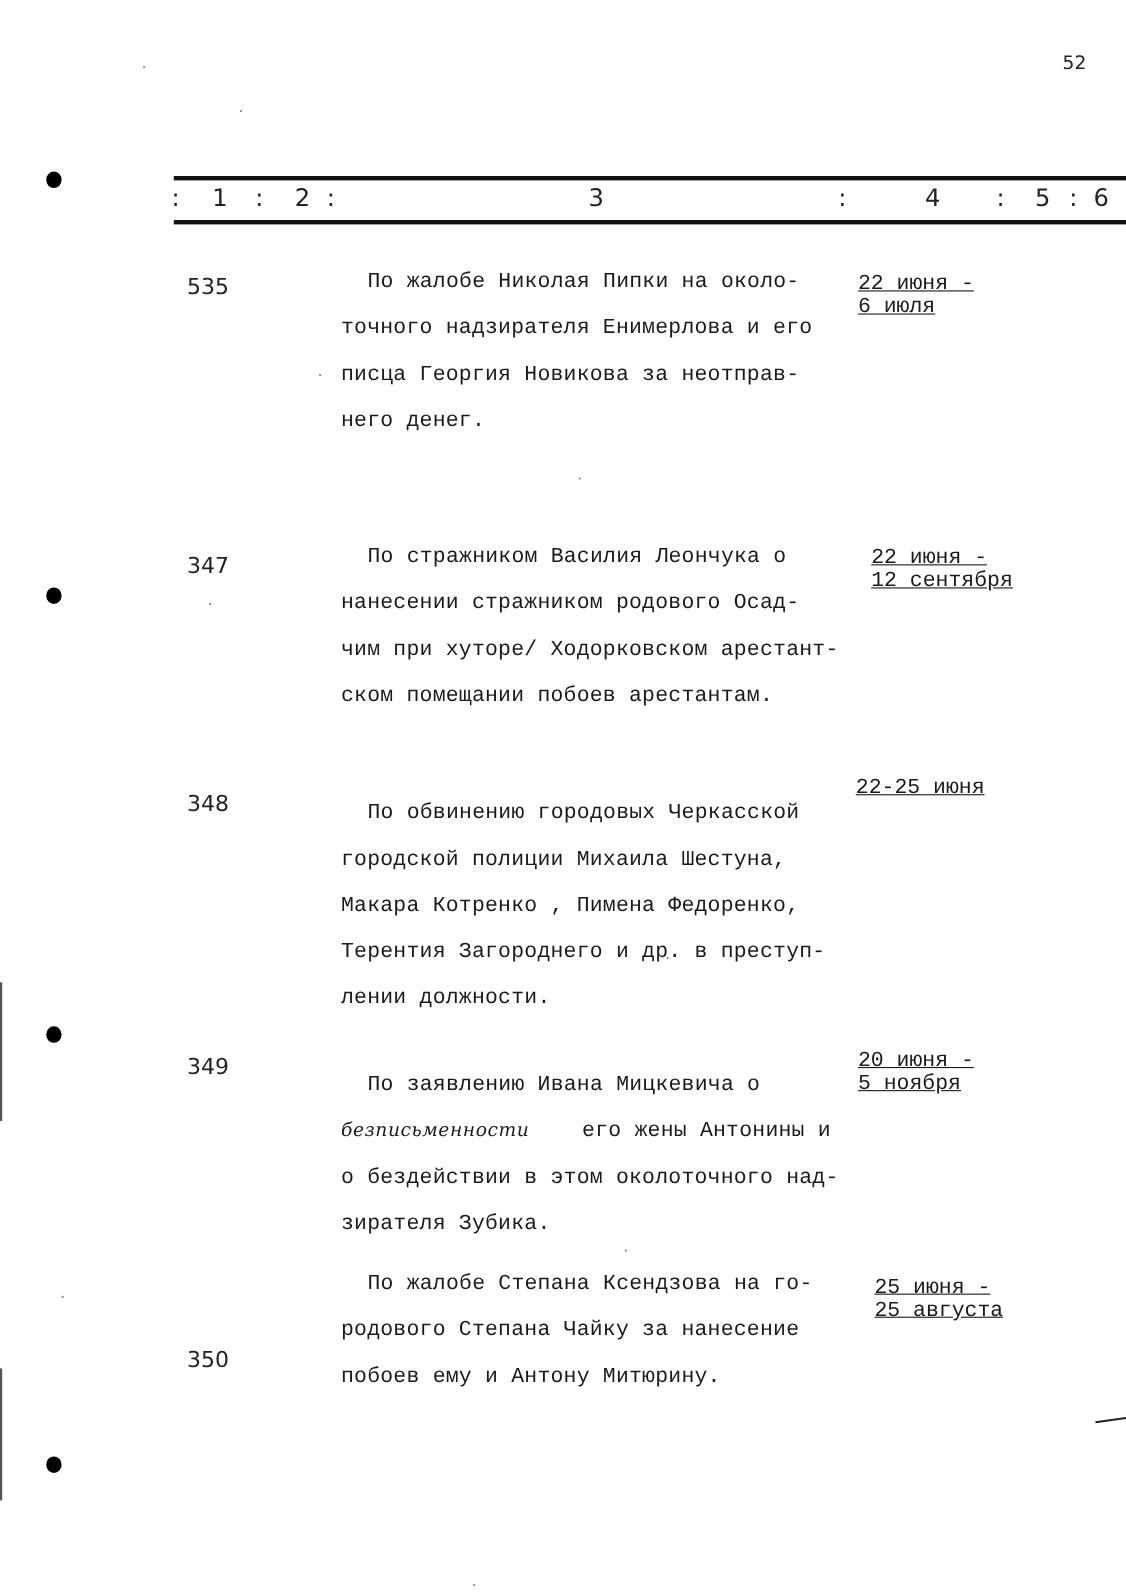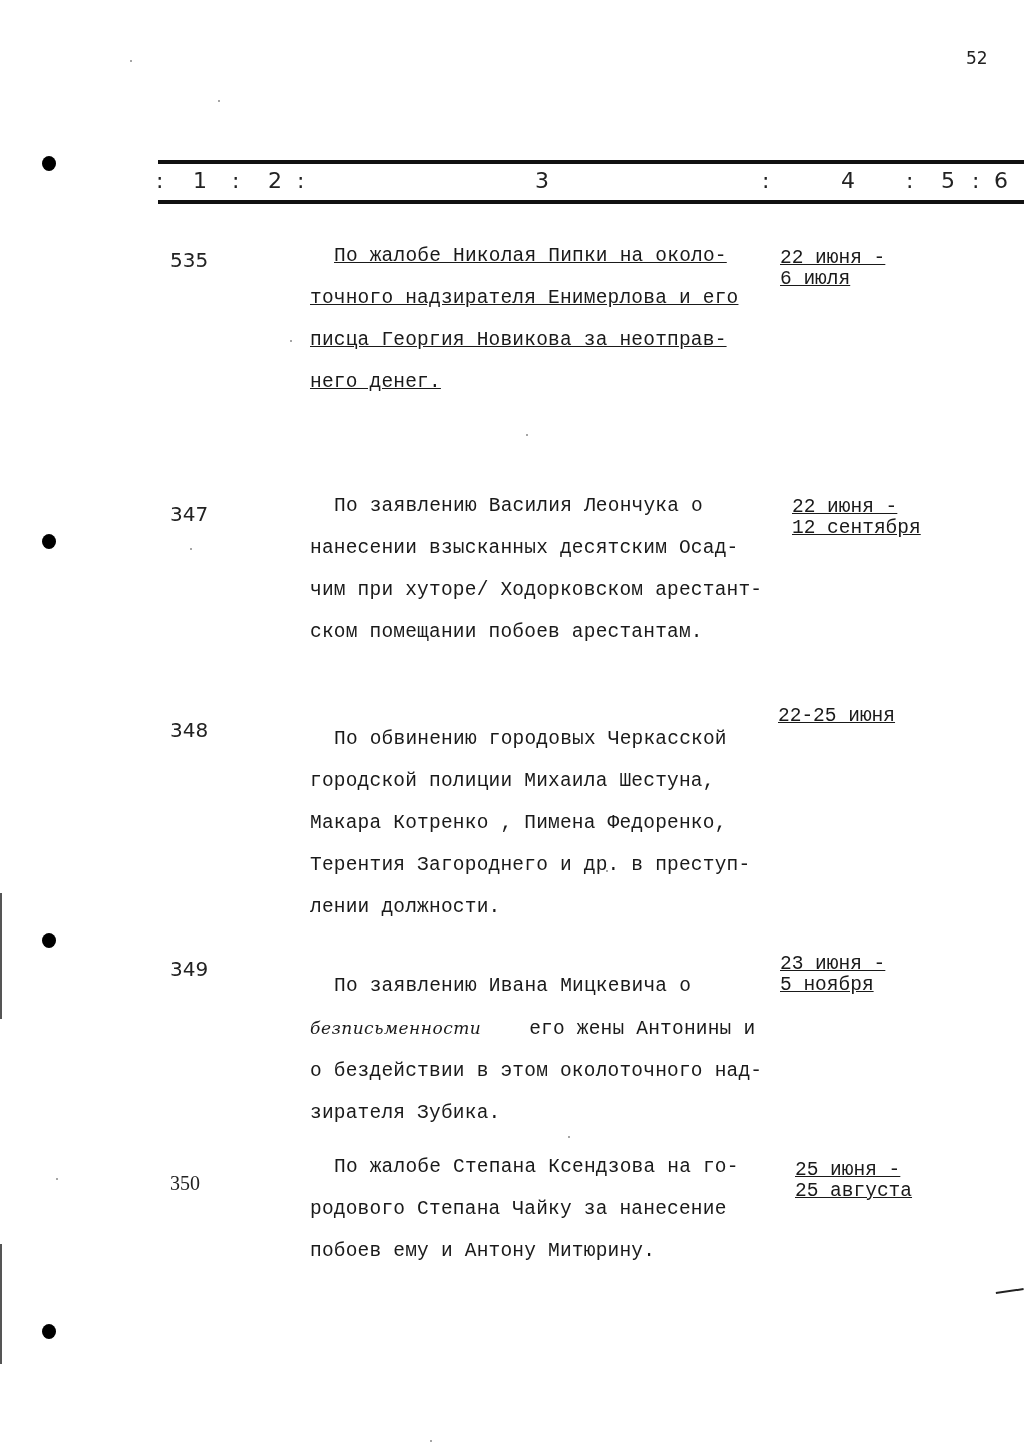--- a/index.html
+++ b/index.html
@@ -120,37 +120,37 @@
   <span style="left:841px;">4</span>
   <span style="left:906px;">:</span>
   <span style="left:941px;">5</span>
   <span style="left:972px;">:</span>
   <span style="left:994px;">6</span>
 </div>
 <div class="rule bottom"></div>
 
 <div class="entry" style="top:0;">
   <div class="num" style="top:248px;">535</div>
-  <div class="desc" style="top:235px;text-decoration:underline;">
+  <div class="desc" style="top:235px;">
     <span class="line indent">По жалобе Николая Пипки на около-</span>
     <span class="line">точного надзирателя Енимерлова и его</span>
     <span class="line">писца Георгия Новикова за неотправ-</span>
     <span class="line">него денег.</span>
   </div>
   <div class="dates" style="left:780px;top:248px;">
     <span class="line">22 июня -</span>
     <span class="line">6 июля</span>
   </div>
 </div>
 
 <div class="entry" style="top:0;">
   <div class="num" style="top:502px;">347</div>
   <div class="desc" style="top:485px;">
-    <span class="line indent">По заявлению Василия Леончука о</span>
-    <span class="line">нанесении взысканных десятским Осад-</span>
+    <span class="line indent">По стражником Василия Леончука о</span>
+    <span class="line">нанесении стражником родового Осад-</span>
     <span class="line">чим при хуторе/ Ходорковском арестант-</span>
     <span class="line">ском помещании побоев арестантам.</span>
   </div>
   <div class="dates" style="left:792px;top:497px;">
     <span class="line">22 июня -</span>
     <span class="line">12 сентября</span>
   </div>
 </div>
 
 <div class="entry" style="top:0;">
@@ -172,27 +172,27 @@
   <div class="desc" style="top:965px;">
     <span class="line indent">По заявлению Ивана Мицкевича о</span>
     <span class="line">
       <span class="handwritten">безписьменности</span>
       <span style="padding-left:36px;">его жены Антонины и</span>
     </span>
     <span class="line">о бездействии в этом околоточного над-</span>
     <span class="line">зирателя Зубика.</span>
   </div>
   <div class="dates" style="left:780px;top:954px;">
-    <span class="line">23 июня -</span>
+    <span class="line">20 июня -</span>
     <span class="line">5 ноября</span>
   </div>
 </div>
 
 <div class="entry" style="top:0;">
-  <div class="num" style="top:1172px;font-family:Liberation Serif, serif;">350</div>
+  <div class="num" style="top:1224px;">350</div>
   <div class="desc" style="top:1146px;">
     <span class="line indent">По жалобе Степана Ксендзова на го-</span>
     <span class="line">родового Степана Чайку за нанесение</span>
     <span class="line">побоев ему и Антону Митюрину.</span>
   </div>
   <div class="dates" style="left:795px;top:1160px;">
     <span class="line">25 июня -</span>
     <span class="line">25 августа</span>
   </div>
 </div>

